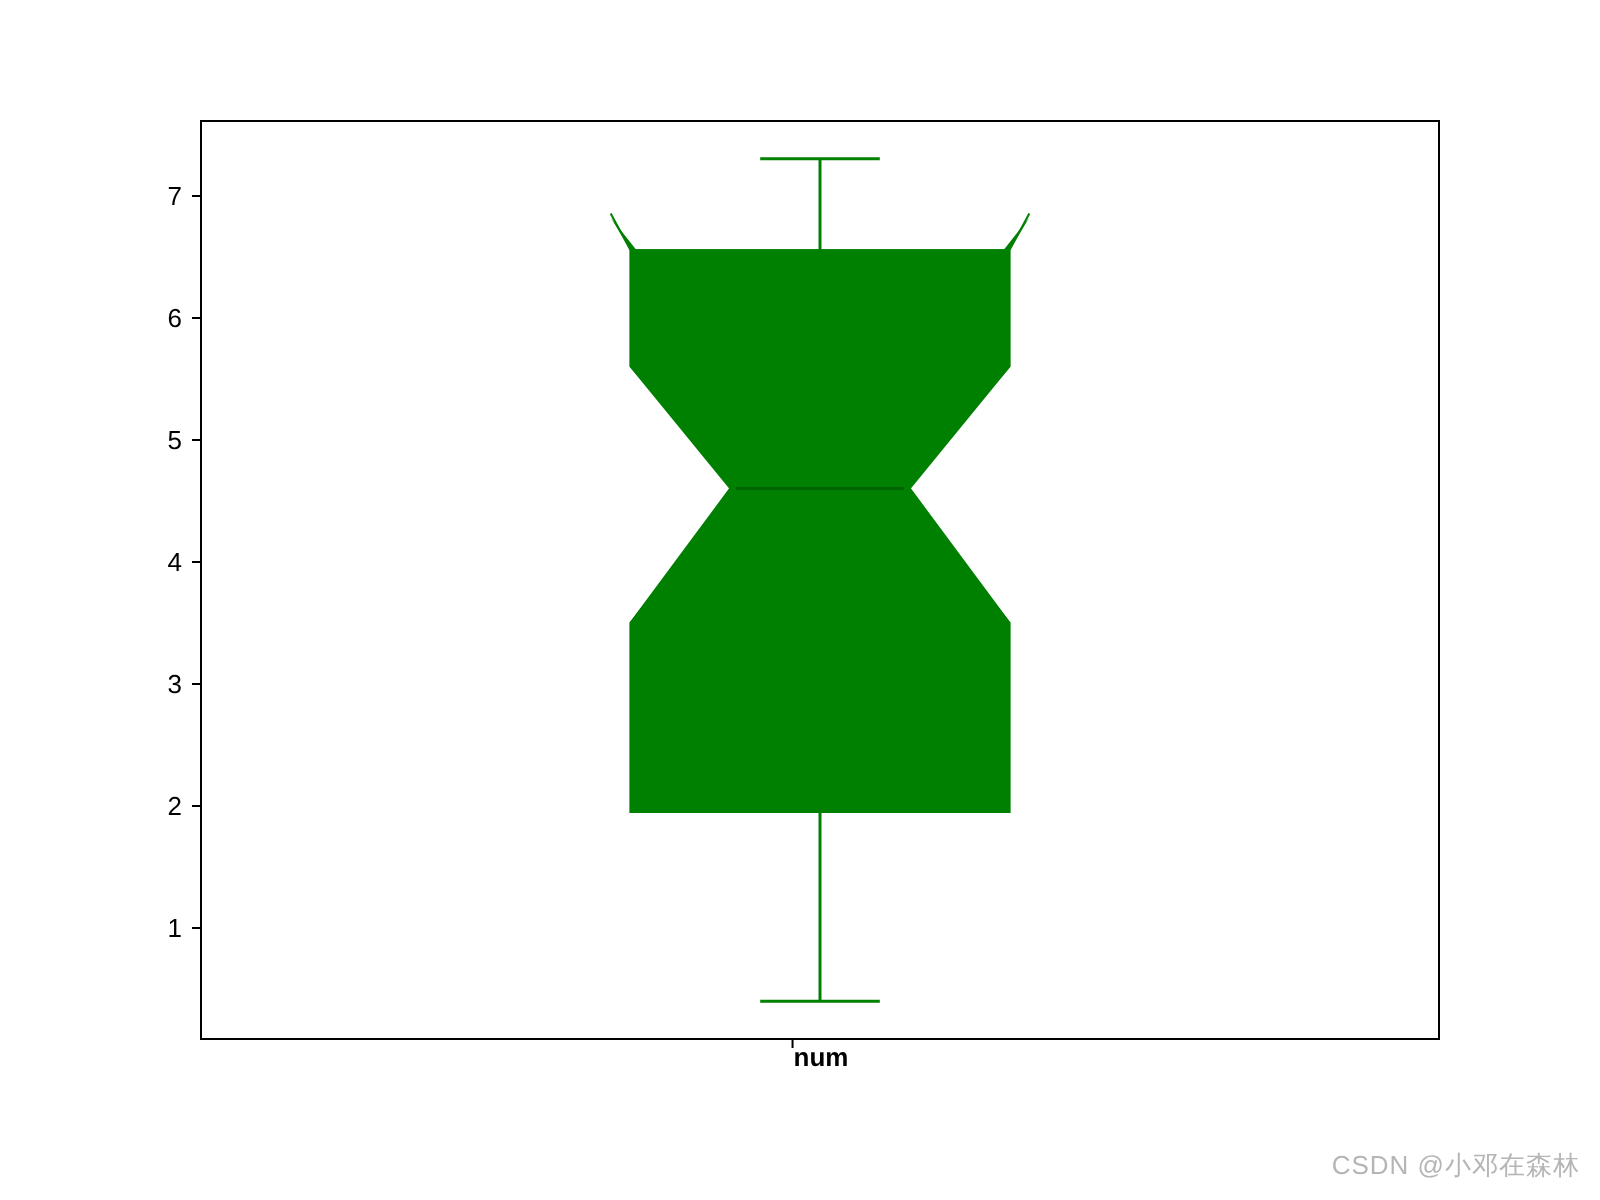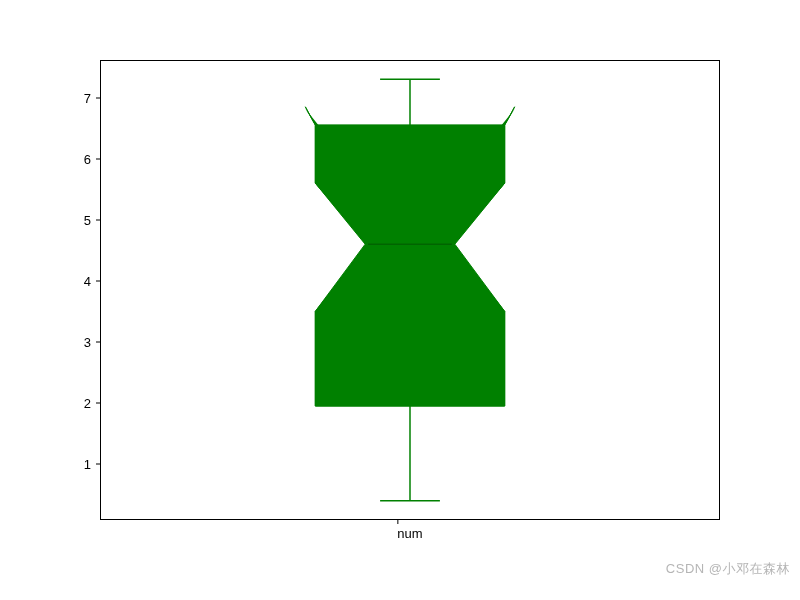--- a/index.html
+++ b/index.html
@@ -42,36 +42,36 @@
       font-size: 13px;
       color: #000;
       text-align: right;
       padding-right: 2px;
     }
     .x-tick {
       position: absolute;
       top: 100%;
       transform: translateX(-50%);
       display: flex;
-      flex-direction: column;
+      font-weight: bold;
     }
     .x-tick .tick-mark {
       width: 1px;
       height: 5px;
       background: #000;
     }
     .x-tick .tick-label {
       font-size: 13px;
       color: #000;
       margin-top: 2px;
     }
     .watermark {
       position: absolute;
       right: 10px;
-      bottom: 22px;
+      bottom: 8px;
       font-size: 13px;
       color: rgba(120,120,120,0.55);
       letter-spacing: 0.5px;
     }
     .boxplot-svg {
       position: absolute;
       left: 0;
       top: 0;
       width: 100%;
       height: 100%;

